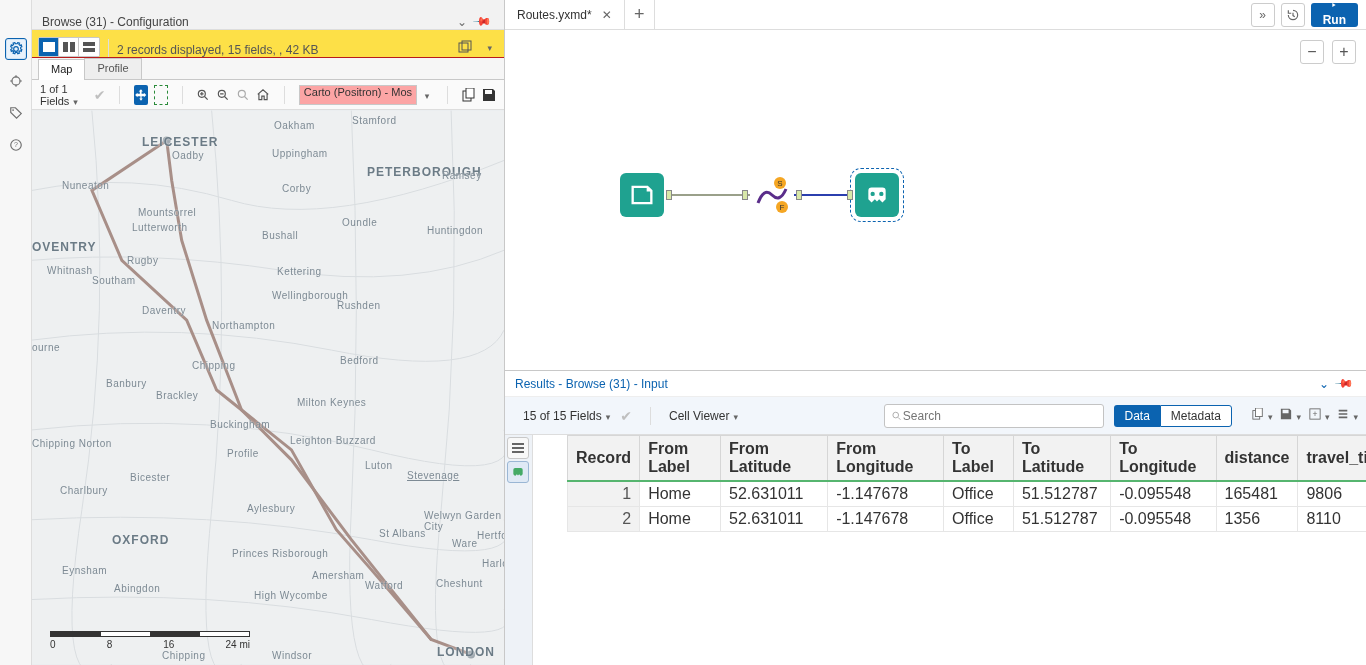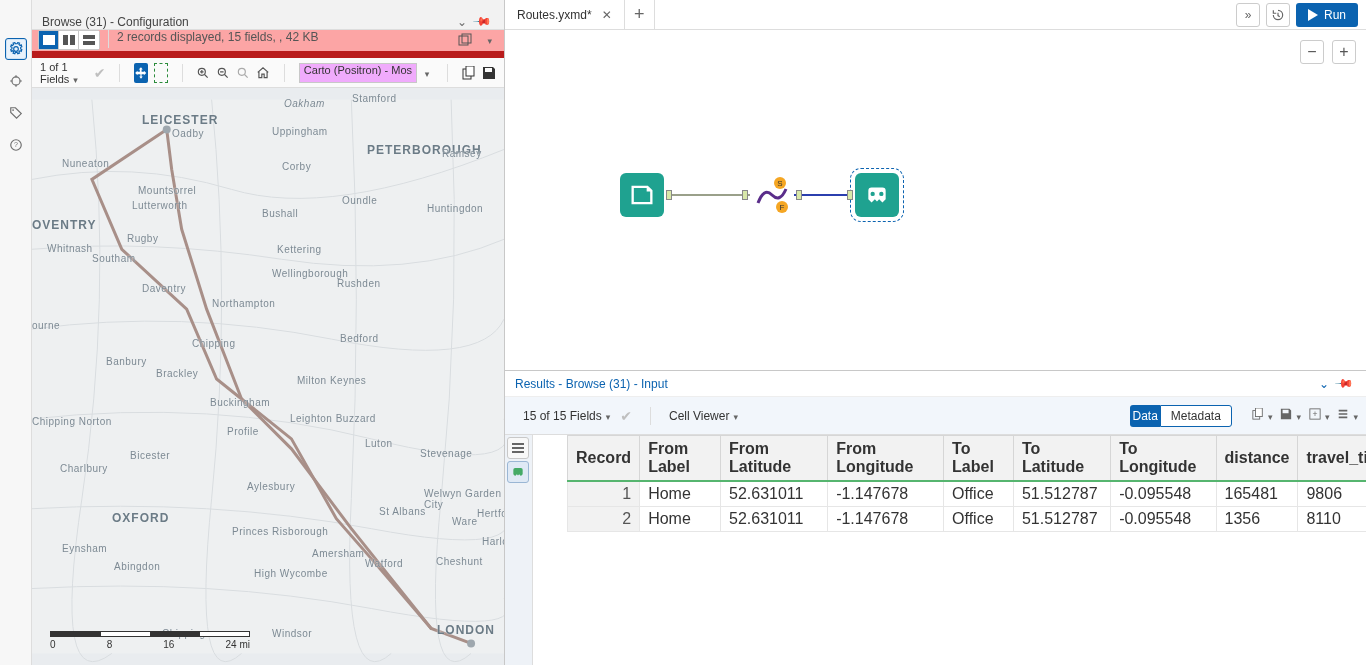--- a/index.html
+++ b/index.html
@@ -11,42 +11,42 @@
   .leftbar .iconbtn { width: 22px; height: 22px; border-radius: 3px; display: flex; align-items: center; justify-content: center; }
   .leftbar .iconbtn.selected { border: 1px solid #0b63b0; box-shadow: 0 0 0 1px #cfe3f4 inset; background: #e9f2fb; }
   svg { display: block; }
 
   
   .config { width: 473px; border-right: 1px solid #c8c8c8; display: flex; flex-direction: column; }
   .config-title { height: 30px; background: #f2f2f2; border-bottom: 1px solid #ddd; display: flex; align-items: flex-end; padding: 0 10px; font-size: 12px; color: #444; }
   .config-title .spacer { flex: 1; }
   .gly { padding: 0 4px; color: #6f6f6f; cursor: default; }
 
-  .config-toolbar { height: 28px; border-bottom: 7px solid #b91c1c; background: #fca5a5; display: flex; align-items: flex-start; }
+  .config-toolbar { height: 28px; border-bottom: 1px solid #b91c1c; background: #fde047; display: flex; align-items: flex-end; }
   .layout-group { display: flex; border: 1px solid #c8c8c8; border-radius: 2px; margin-left: 6px; }
   .layout-group .lbtn { width: 20px; height: 18px; background: #fff; display:flex; align-items:center; justify-content:center; border-right:1px solid #c8c8c8; }
   .layout-group .lbtn:last-child { border-right: none; }
   .layout-group .lbtn.active { background: #0b63b0; }
   .vsep { width: 1px; height: 18px; background: #ddd; margin: 0 8px; }
   .records-text { color: #555; }
   .tb-spacer { flex: 1; }
   .tb-right { display: flex; align-items: center; padding-right: 8px; gap: 4px;}
 
   
   .tabs { height: 22px; display: flex; border-bottom: 1px solid #c8c8c8; padding-left: 6px; background:#f6f6f6; }
   .tab { padding: 3px 12px; font-size: 11px; border: 1px solid #c8c8c8; border-bottom: none; margin-right: -1px; background:#eee; color:#555; }
   .tab.active { background:#fff; color:#222; border-top: 1px solid #c8c8c8; position:relative; top:1px; }
 
   
   .maptoolbar { height: 30px; border-bottom: 1px solid #ddd; display: flex; align-items: center; padding: 0 8px; gap: 6px; background:#fafafa; }
   .mtbtn { width:20px; height:20px; display:flex; align-items:center; justify-content:center; color:#555; }
   .mtbtn.pan { background:#0b63b0; border-radius:2px; }
   .mtbtn.sel { border:1px dashed #2a8b3a; }
   .mtdrop { display:flex; align-items:center; gap:4px; padding-right:4px; }
-  .mtdrop select, .mtdrop .selbox { border:1px solid #c8c8c8; height:20px; font-size:11px; padding:0 4px; background:#f0abfc; width:118px; overflow:hidden; white-space:nowrap; }
+  .mtdrop select, .mtdrop .selbox { border:1px solid #c8c8c8; height:20px; font-size:11px; padding:0 4px; background:#fca5a5; width:118px; overflow:hidden; white-space:nowrap; }
   .fields-label { font-size:11px; color:#333; }
 
   
   .maparea { flex:1; position:relative; background:#e9ecef; overflow:hidden; }
   .map-svg { position:absolute; inset:0; width:100%; height:100%; }
   .city-label { position:absolute; font-size:10px; color:#7d8a94; letter-spacing:0.5px; text-shadow: 0 0 2px #f0f2f3; }
   .city-label.big { font-size:12px; color:#6b7b86; font-weight:600; letter-spacing:1px; }
   .scale-bar { position:absolute; left:18px; bottom:15px; width:200px; }
   .scale-bar .bar { height:6px; display:flex; border:1px solid #333; }
   .scale-bar .bar div { flex:1; }
@@ -55,42 +55,42 @@
   .scale-labels { display:flex; justify-content:space-between; font-size:10px; margin-top:2px; color:#333; }
 
   
   .right { flex:1; display:flex; flex-direction:column; }
   .tabs-top { height:30px; border-bottom:1px solid #ddd; display:flex; align-items:stretch; }
   .doc-tab { display:flex; align-items:center; padding:0 12px; border-right:1px solid #ddd; font-size:12px; background:#fff; }
   .doc-tab .close { margin-left:10px; color:#666; }
   .add-tab { width:30px; display:flex; align-items:center; justify-content:center; border-right:1px solid #ddd; font-size:18px; color:#666; }
   .tabs-top .spacer { flex:1; }
   .top-right { display:flex; align-items:center; gap:6px; padding-right:8px; }
-  .run-btn { background:#0b63b0; color:#fff; border:none; border-radius:3px; height:24px; padding:0 12px; display:flex; align-items:center; gap:6px; font-size:12px; font-weight:400; }
+  .run-btn { background:#0b63b0; color:#fff; border:none; border-radius:3px; height:24px; padding:0 12px; display:flex; align-items:center; gap:6px; font-size:12px; font-weight:700;flex-direction:column; }
   .sqbtn { width:24px; height:24px; border:1px solid #ccc; border-radius:3px; display:flex; align-items:center; justify-content:center; color:#666; background:#fff; }
 
   
   .canvas { flex:1; position:relative; background:#fff; min-height:0; }
   .canvas-controls { position:absolute; right:10px; top:10px; display:flex; gap:8px; }
   .canvas-controls .cbtn { width:24px; height:24px; border:1px solid #ccc; border-radius:3px; display:flex; align-items:center; justify-content:center; font-size:16px; color:#555; background:#fff; }
   .node { position:absolute; width:44px; height:44px; border-radius:6px; display:flex; align-items:center; justify-content:center; }
   .node.selected { outline:1px dashed #0b63b0; outline-offset:4px; }
   .node.input { background:#1fa290; }
   .node.browse { background:#1fa290; }
   .node.route { background:#fff; }
   .wire { position:absolute; height:2px; }
   .anchor { position:absolute; width:6px; height:10px; border:1px solid #888; background:#d8e8a8; }
 
   
   .results { height:295px; border-top:1px solid #c8c8c8; display:flex; flex-direction:column; }
   .results-header { height:26px; display:flex; align-items:center; padding:0 10px; background:#fff; border-bottom:1px solid #eee; }
   .results-header .title { color:#0b63b0; font-size:12px; }
   .results-header .spacer { flex:1; }
   .results-toolbar { height:38px; background:#f2f6fb; border-bottom:1px solid #ddd; display:flex; align-items:center; padding:0 8px; gap:10px; }
-  .pill { background:#0b63b0; color:#fff; border-radius:3px 0 0 3px; padding:4px 2px; font-size:12px; }
+  .pill { background:#0b63b0; color:#fff; border-radius:3px 0 0 3px; padding:4px 10px; font-size:12px; }
   .pill2 { background:#fff; border:1px solid #0b63b0; color:#333; border-radius:0 3px 3px 0; padding:3px 10px; font-size:12px; }
   .search-box { display:flex; align-items:center; border:1px solid #c3c3c3; border-radius:3px; background:#fff; height:24px; padding:0 6px; width:220px; }
   .search-box input { border:none; outline:none; width:100%; font-size:12px; }
   .res-left-icons { display:flex; flex-direction:column; gap:2px; padding:2px; border-right:1px solid #ddd; background:#eef2f7; width:28px; }
   .res-left-icons .ri { width:22px; height:22px; border:1px solid #c8c8c8; border-radius:3px; background:#f8f8f8; display:flex; align-items:center; justify-content:center; }
   .res-left-icons .ri.active { background:#dfe9f5; border-color:#9ab6d4; }
   .res-body { flex:1; display:flex; min-height:0; }
   .table-wrap { flex:1; overflow:auto; }
   table.data { border-collapse:collapse; width:100%; font-size:16px;margin-left:34px; }
   table.data th { background:#f2f2f2; border:1px solid #d6d6d6; padding:4px 8px; text-align:left; font-weight:600; color:#333; position:sticky; top:0; }
@@ -167,20 +167,24 @@
         <span class="mtbtn">
             <svg width="14" height="14" viewBox="0 0 14 14">
               <rect x="1" y="3" width="9" height="9" fill="none" stroke="#555"></rect>
               <rect x="4" y="1" width="9" height="9" fill="none" stroke="#555"></rect>
             </svg>
           </span>
         <span class="gly dropdown-caret"></span>
       </div>
     </div>
 
+    <div class="tabs">
+      <div class="tab active">Map</div>
+      <div class="tab">Profile</div>
+    </div>
 
     <div class="maptoolbar">
       <div class="mtdrop">
         <span class="fields-label dropdown-caret">1 of 1 Fields</span>
       </div>
       <span class="check-icon">✔</span>
       <div class="vsep"></div>
       <span class="mtbtn pan">
           <svg width="14" height="14" viewBox="0 0 24 24">
             <path fill="#fff" d="M12 2l3 4h-2v4h4V8l4 4-4 4v-2h-4v4h2l-3 4-3-4h2v-4H6v2l-4-4 4-4v2h4V6H8z"></path>
@@ -253,21 +257,21 @@
         </g>
         <circle cx="135" cy="30" r="4" fill="#9ea7ae"></circle>
         <circle cx="440" cy="545" r="4" fill="#9ea7ae"></circle>
       </svg>
 
       <span class="city-label big" style="left:110px;top:25px;">LEICESTER</span>
       <span class="city-label big" style="left:335px;top:55px;">PETERBOROUGH</span>
       <span class="city-label big" style="left:0px;top:130px;">OVENTRY</span>
       <span class="city-label big" style="left:80px;top:423px;">OXFORD</span>
       <span class="city-label big" style="left:405px;top:535px;">LONDON</span>
-      <span class="city-label" style="left:252px;top:10px;font-style:italic;">Oakham</span>
+      <span class="city-label" style="left:242px;top:10px;">Oakham</span>
       <span class="city-label" style="left:320px;top:5px;">Stamford</span>
       <span class="city-label" style="left:140px;top:40px;">Oadby</span>
       <span class="city-label" style="left:240px;top:38px;">Uppingham</span>
       <span class="city-label" style="left:30px;top:70px;">Nuneaton</span>
       <span class="city-label" style="left:106px;top:97px;">Mountsorrel</span>
       <span class="city-label" style="left:250px;top:73px;">Corby</span>
       <span class="city-label" style="left:410px;top:60px;">Ramsey</span>
       <span class="city-label" style="left:100px;top:112px;">Lutterworth</span>
       <span class="city-label" style="left:230px;top:120px;">Bushall</span>
       <span class="city-label" style="left:245px;top:132px;margin-top:24px;">Kettering</span>
@@ -285,21 +289,21 @@
       <span class="city-label" style="left:160px;top:250px;">Chipping</span>
       <span class="city-label" style="left:74px;top:268px;">Banbury</span>
       <span class="city-label" style="left:124px;top:280px;">Brackley</span>
       <span class="city-label" style="left:225px;top:287px;margin-left:40px;">Milton Keynes</span>
       <span class="city-label" style="left:178px;top:309px;">Buckingham</span>
       <span class="city-label" style="left:0px;top:328px;">Chipping Norton</span>
       <span class="city-label" style="left:258px;top:325px;text-align:center;">Leighton Buzzard</span>
       <span class="city-label" style="left:195px;top:338px;">Profile</span>
       <span class="city-label" style="left:98px;top:362px;">Bicester</span>
       <span class="city-label" style="left:333px;top:350px;">Luton</span>
-      <span class="city-label" style="left:388px;top:360px;">Stevenage</span>
+      <span class="city-label" style="left:375px;top:360px;text-decoration:underline;">Stevenage</span>
       <span class="city-label" style="left:28px;top:375px;">Charlbury</span>
       <span class="city-label" style="left:215px;top:393px;">Aylesbury</span>
       <span class="city-label" style="left:392px;top:400px;">Welwyn Garden City</span>
       <span class="city-label" style="left:347px;top:418px;">St Albans</span>
       <span class="city-label" style="left:200px;top:438px;">Princes Risborough</span>
       <span class="city-label" style="left:445px;top:420px;">Hertford</span>
       <span class="city-label" style="left:420px;top:428px;">Ware</span>
       <span class="city-label" style="left:450px;top:448px;">Harlow</span>
       <span class="city-label" style="left:30px;top:455px;">Eynsham</span>
       <span class="city-label" style="left:280px;top:460px;">Amersham</span>
@@ -397,20 +401,27 @@
       <div class="results-toolbar">
         <div class="res-left-icons" style="flex-direction:column; height:100%; justify-content:center; border:none; background:transparent; width:auto; padding:0;">
         </div>
         <span style="display:flex; align-items:center; gap:4px;">
           <span class="dropdown-caret">15 of 15 Fields</span>
         </span>
         <span class="check-icon">✔</span>
         <div class="vsep"></div>
         <span class="dropdown-caret">Cell Viewer</span>
         <div style="flex:1"></div>
+        <div class="search-box">
+          <svg width="12" height="12" viewBox="0 0 24 24">
+              <circle cx="10" cy="10" r="6" fill="none" stroke="#aaa" stroke-width="2"></circle>
+              <path stroke="#aaa" stroke-width="2" d="M15 15l5 5"></path>
+            </svg>
+          <input placeholder="Search" style="">
+        </div>
         <div style="display:flex;">
           <span class="pill">Data</span>
           <span class="pill2">Metadata</span>
         </div>
         <div style="display:flex; gap:8px; margin-left:10px; color:#666;">
           <span class="dropdown-caret"><svg width="12" height="12" viewBox="0 0 14 14" style="display:inline">
                 <rect x="1" y="3" width="8" height="10" fill="none" stroke="#666"></rect>
                 <rect x="4" y="0" width="8" height="10" fill="#fff" stroke="#666"></rect>
               </svg></span>
           <span class="dropdown-caret"><svg width="12" height="12" viewBox="0 0 14 14" style="display:inline">

